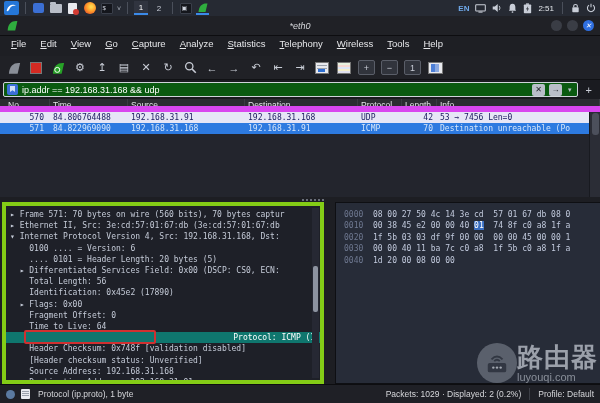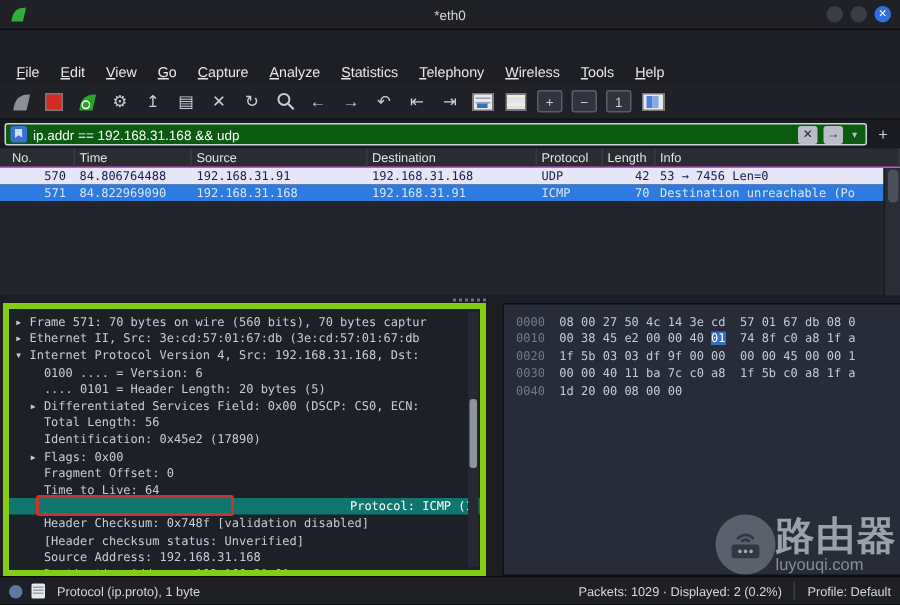--- a/index.html
+++ b/index.html
@@ -27,29 +27,29 @@
     color:#cfd4de; font-size:6px; line-height:9px; text-align:left; padding-left:1px; }
   .caret-down { color:#aab0bb; font-size:7px; }
   .ws { width:14px; height:14px; font-size:8px; color:#c9ced8; display:flex; align-items:center; justify-content:center; }
   .ws.active { border-bottom:2px solid #3b8ae8; color:#fff; background:#30343f; }
   .underline-active { border-bottom:2px solid #3b8ae8; }
   .tb-right { margin-left:auto; display:flex; align-items:center; gap:6px; }
   .lang { color:#6fa8e8; font-size:8px; font-weight:bold;padding-left:12px; }
   .clock { color:#e2e5ea; font-size:8px; }
   svg.mini { display:block; }
   
-  .titlebar { position:absolute; top:0; left:0; right:0; height:20px; background:#202126;
-    display:flex; align-items:center; padding:0 6px; border-bottom:1px solid #0d0d10; }
+  .titlebar { position:absolute; top:16px; left:0; right:0; height:20px; background:#202126;
+    display:flex; align-items:center; padding:0 6px; border-bottom:1px solid #0d0d10;font-style:italic; }
   .title-text { position:absolute; left:0; right:0; text-align:center; font-size:9px; color:#d4d6da; }
   .winbtns { margin-left:auto; display:flex; gap:5px; z-index:2; }
   .wbtn { width:11px; height:11px; border-radius:50%; background:#3a3d45; }
   .wbtn.close { background:#2f6fe0; color:#fff; font-size:7px; line-height:11px; text-align:center; }
   
   .menubar { position:absolute; top:36px; left:0; right:0; height:20px; background:#1e1f24;
-    display:flex; align-items:flex-end; padding-left:4px; }
+    display:flex; align-items:flex-start; padding-left:4px; }
   .menu-item { display:inline-block; padding:2px 7px; font-size:9.5px; color:#e6e7ea; }
   .menu-item::first-letter { text-decoration:underline; }
   
   .toolbar { position:absolute; top:56px; left:0; right:0; height:24px; background:#202126;
     display:flex; align-items:center; gap:2px; padding:0 4px; border-bottom:1px solid #101114; }
   .tbtn { width:20px; height:19px; display:flex; align-items:center; justify-content:center;
     color:#c9cdd6; font-size:11px; }
   .tbtn.small-box { width:17px; height:15px; border:1px solid #5a5e68; background:#31343c;
     font-size:9px; border-radius:2px; margin:0 2px; }
   .stopbtn { width:12px; height:12px; background:#d42a22; border:1px solid #777; }
@@ -70,21 +70,21 @@
   .bookmark:after { content:""; position:absolute; left:3px; top:2px; width:5px; height:6px;
     background:#cfe0f8; clip-path:polygon(0 0,100% 0,100% 100%,50% 70%,0 100%); }
   .filter-text { flex:1; color:#ffffff; font-size:9px; white-space:pre; overflow:hidden; }
   .ffbtn { width:13px; height:12px; background:#b9bec8; color:#23252c; border-radius:2px;
     font-size:8px; display:flex; align-items:center; justify-content:center; }
   .fcaret { color:#b9bec8; font-size:7px; padding:0 2px; }
   .plusbtn { color:#c9cdd6; font-size:11px; padding:0 5px; }
   
   .packet-list { position:absolute; top:99px; left:0; right:0; height:98px; background:#23252d; }
   .pl-grid { display:grid; grid-template-columns:50px 78px 117px 113px 44px 35px 1fr; }
-  .pl-header { height:13px; background:#2b2c31; border-bottom:1px solid #d946ef; }
+  .pl-header { height:13px; background:#2b2c31; border-bottom:6px solid #d946ef; }
   .pl-header .cell { font-size:8.5px; color:#e3e4e8; padding:1px 0 0 3px; border-right:1px solid #3a3b42;
     overflow:hidden; white-space:nowrap; }
   .pl-header .cell:first-child { padding-left:8px; }
   .prow { height:11px; font-family:"DejaVu Sans Mono", monospace; font-size:8px; line-height:11px; }
   .prow .cell { padding:0 0 0 3px; overflow:hidden; white-space:pre; }
   .prow .num { text-align:right; padding-right:6px;padding-left:16px; }
   .prow .len { text-align:right; padding-right:4px; }
   .row-udp { background:#e6e6f6; color:#1a1a5e; }
   .row-icmp { background:#2d7ae0; color:#d6e6fa; }
   .pl-scroll { position:absolute; top:13px; right:0; bottom:0; width:11px; background:#2b2d36; border-left:1px solid #181a20; }

